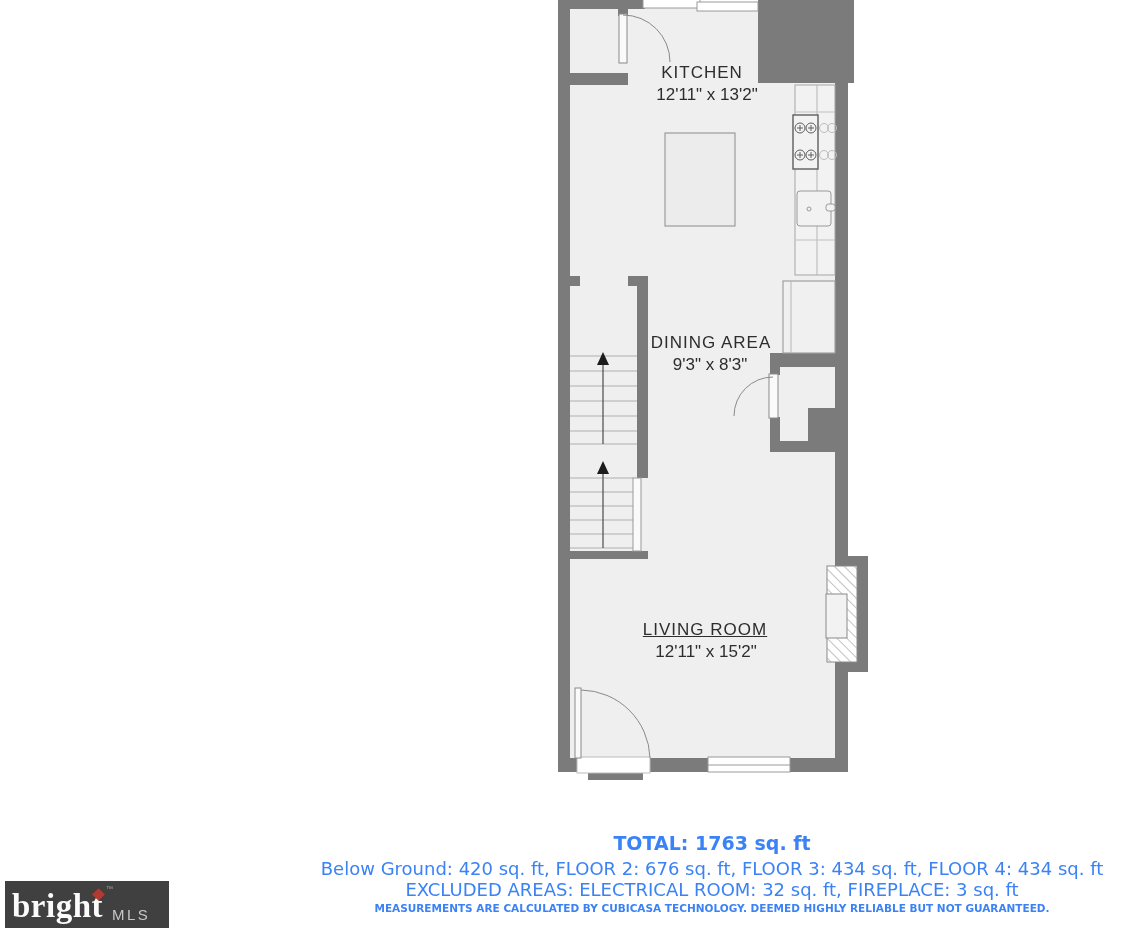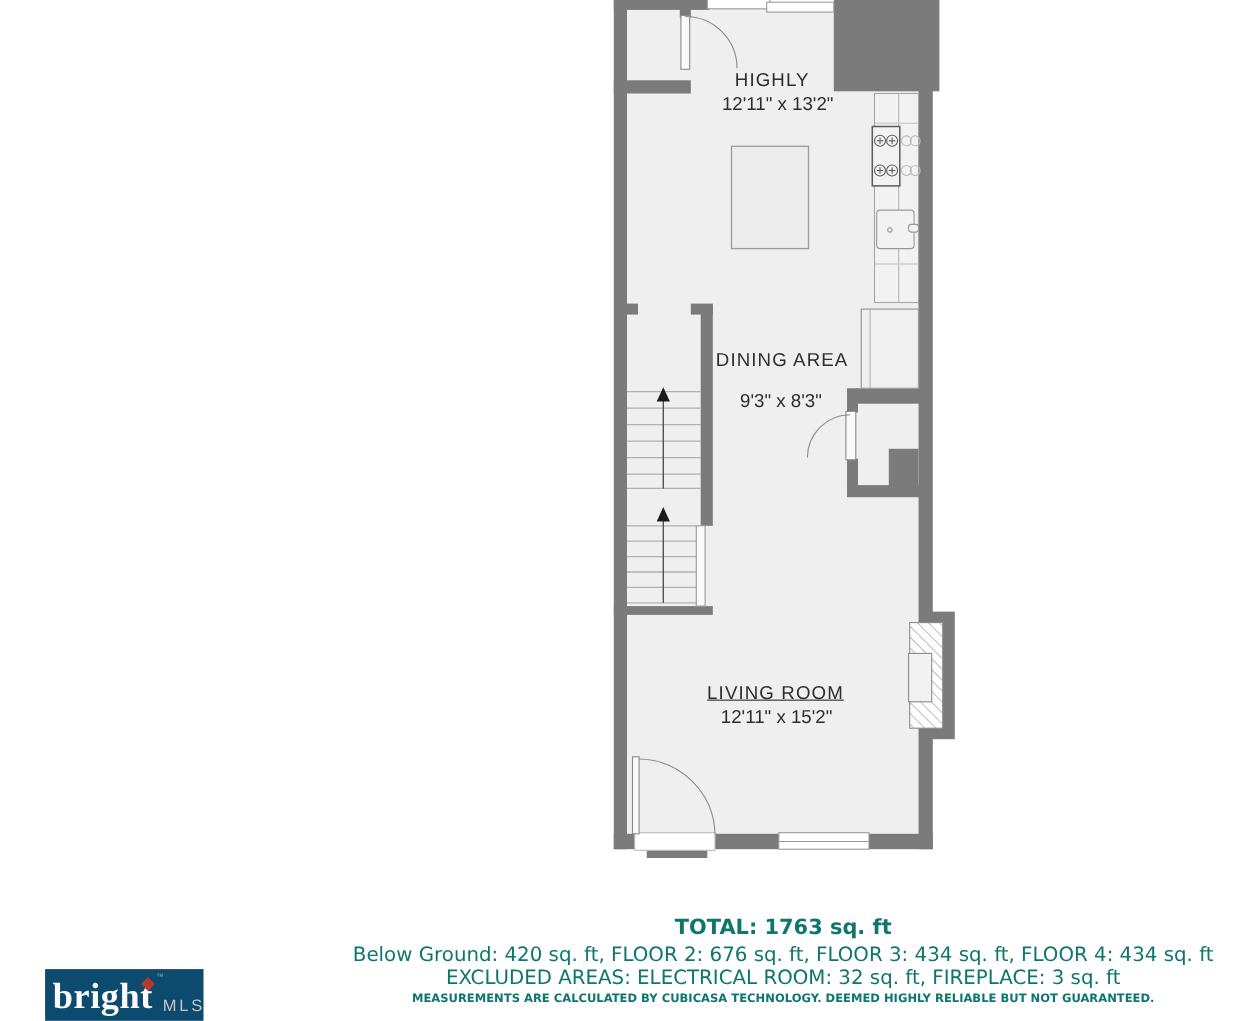--- a/index.html
+++ b/index.html
@@ -19,34 +19,33 @@
     color: #2d2d2d;
     font-size: 17px;
   }
   .room-label { letter-spacing: 1px; }
 
   .summary-line {
     position: absolute;
     left: 712px;
     transform: translate(-50%, -50%);
     white-space: nowrap;
-    color: #0f766e;
+    color: #3b82f6;
     font-family: "DejaVu Sans", sans-serif;
   }
   .summary-total    { top: 843px; font-size: 19px; font-weight: bold; }
   .summary-floors   { top: 868px; font-size: 18px; }
   .summary-excluded { top: 889px; font-size: 18px; }
   .summary-disclaimer { top: 908px; font-size: 10.5px; font-weight: 600; }
 
   .logo-box {
     position: absolute;
     left: 5px; top: 881px;
-    width: 144px; height: 47px;
-    background: #0c4a6e;
-    margin-left: 36px;
+    width: 164px; height: 47px;
+    background: #404040;
   }
   .logo-brand {
     position: absolute; left: 7px; bottom: 5px;
     font-family: "Liberation Serif", serif;
     font-weight: 700; font-size: 33px; line-height: 1;
     color: #fbfbfb; letter-spacing: 0.5px;
   }
   .logo-diamond {
     position: absolute; left: 89px; top: 9px;
     width: 9px; height: 9px;
@@ -185,24 +184,24 @@
 
     <rect x="769" y="374" width="9" height="44" fill="#fafafa" stroke="#8a8a8a" stroke-width="1"></rect>
     <path d="M 773 377 A 39 39 0 0 0 734 416" fill="none" stroke="#8a8a8a" stroke-width="1"></path>
 
     <rect x="577" y="757" width="73" height="16" fill="#ffffff" stroke="#bbbbbb" stroke-width="1"></rect>
     <rect x="575" y="688" width="6" height="70" fill="#fafafa" stroke="#8a8a8a" stroke-width="1"></rect>
     <path d="M 581 690 A 70 70 0 0 1 650 758" fill="none" stroke="#8a8a8a" stroke-width="1"></path>
   </g>
 </svg>
 
-<div class="room-label" style="left:702px; top:73px;">HIGHLY</div>
+<div class="room-label" style="left:702px; top:73px;">KITCHEN</div>
 <div class="room-dims" style="left:707px; top:95px;">12'11" x 13'2"</div>
 
-<div class="room-label" style="left:711px; top:328px;text-align:right;">DINING AREA</div>
+<div class="room-label" style="left:711px; top:343px;text-align:right;">DINING AREA</div>
 <div class="room-dims" style="left:710px; top:365px;">9'3" x 8'3"</div>
 
 <div class="room-label" style="left:705px; top:630px;text-decoration:underline;">LIVING ROOM</div>
 <div class="room-dims" style="left:706px; top:652px;">12'11" x 15'2"</div>
 
 <div class="summary-line summary-total">TOTAL: 1763 sq. ft</div>
 <div class="summary-line summary-floors">Below Ground: 420 sq. ft, FLOOR 2: 676 sq. ft, FLOOR 3: 434 sq. ft, FLOOR 4: 434 sq. ft</div>
 <div class="summary-line summary-excluded">EXCLUDED AREAS: ELECTRICAL ROOM: 32 sq. ft, FIREPLACE: 3 sq. ft</div>
 <div class="summary-line summary-disclaimer">MEASUREMENTS ARE CALCULATED BY CUBICASA TECHNOLOGY. DEEMED HIGHLY RELIABLE BUT NOT GUARANTEED.</div>
 

